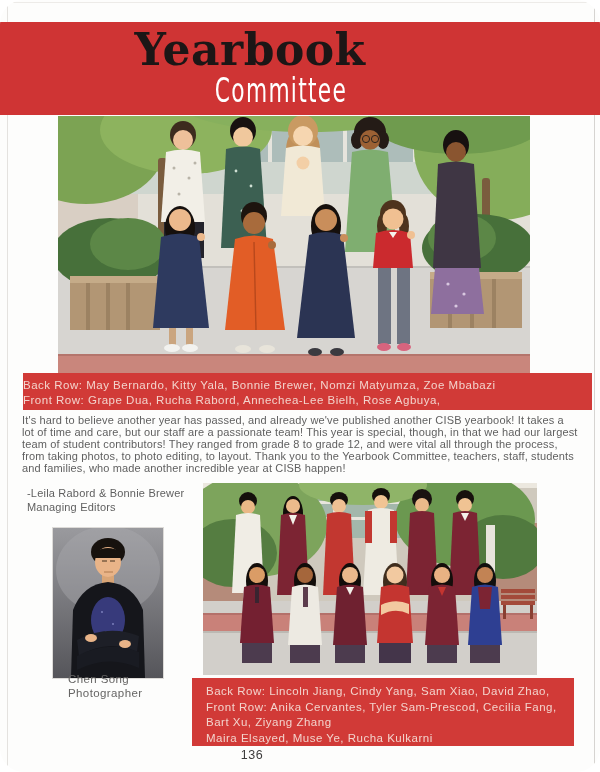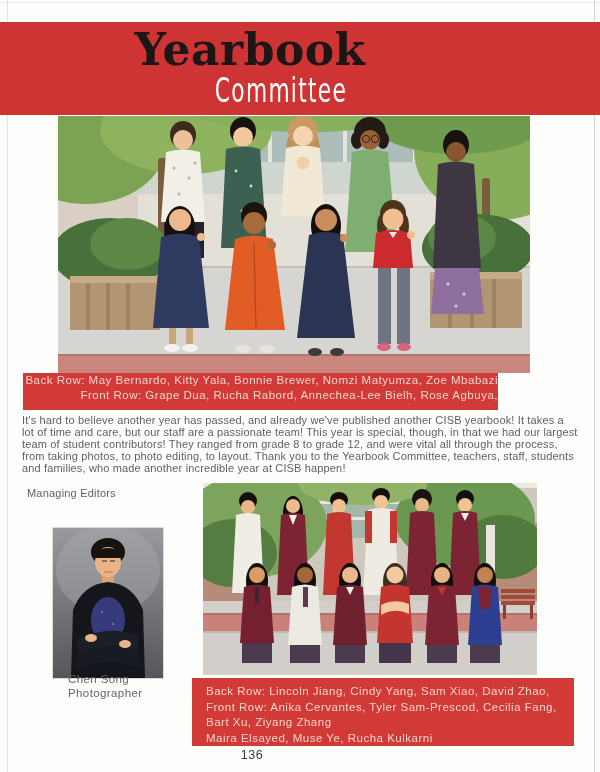--- a/index.html
+++ b/index.html
@@ -1,18 +1,19 @@
 <!DOCTYPE html>
 <html><head>
 <meta charset="utf-8">
 <style>
   html,body{margin:0;padding:0;background:#ffffff;}
   .page{
     position:relative;width:600px;height:772px;background:#fdfdfc;overflow:hidden;
     font-family:"Liberation Sans",sans-serif;
+    border-radius:24px;
   }
   .edge{position:absolute;background:#e4e2df;}
   .edge.left{left:7px;top:0;width:1px;height:772px;}
   .edge.right{left:594px;top:0;width:1px;height:772px;background:#d6d4d1;}
   .edge.top{left:0;top:2px;width:600px;height:1px;background:#edebe8;}
 
   .banner{position:absolute;left:0;top:22px;width:600px;height:93px;background:#cf3434;}
   .title{
     position:absolute;left:110px;top:28px;width:280px;text-align:center;
     font-family:"DejaVu Serif",serif;font-weight:700;font-size:44px;line-height:44px;
@@ -25,21 +26,21 @@
   }
 
   .photo{position:absolute;display:block;}
   .photo svg{display:block;}
   .photo.committee{left:58px;top:116px;width:472px;height:257px;}
   .photo.students{left:203px;top:483px;width:334px;height:192px;}
   .photo.portrait{left:53px;top:528px;width:110px;height:150px;box-shadow:0 0 0 1px #dddbd8;}
 
   .caption-bar{position:absolute;background:#d13a37;color:#f3d3cc;
     font-size:11.5px;letter-spacing:0.5px;line-height:15px;}
-  .caption-bar.first{left:23px;top:373px;width:475px;height:37px;text-align:right;box-sizing:border-box;}
+  .caption-bar.first{left:23px;top:373px;width:569px;height:37px;text-align:left;padding-top:5px;box-sizing:border-box;}
   .caption-bar.second{left:192px;top:678px;width:382px;height:68px;text-align:left;
     padding:6px 8px 4px 14px;box-sizing:border-box;line-height:15.5px;}
 
   .intro{
     position:absolute;left:22px;top:414px;width:557px;
     color:#5f5f5f;font-size:11px;line-height:12px;letter-spacing:0.15px;text-align:left;
   }
   .signature{
     position:absolute;left:27px;top:487px;color:#5f5f5f;
     font-size:11px;line-height:13.5px;letter-spacing:0.2px;
@@ -181,20 +182,21 @@
   </div>
 
   <div class="caption-bar first">
     <div>Back Row: May Bernardo, Kitty Yala, Bonnie Brewer, Nomzi Matyumza, Zoe Mbabazi</div>
     <div>Front Row: Grape Dua, Rucha Rabord, Annechea-Lee Bielh, Rose Agbuya,</div>
   </div>
 
   <div class="intro">It's hard to believe another year has passed, and already we've published another CISB yearbook!  It takes a lot of time and care, but our staff are a passionate team!  This year is special, though, in that we had our largest team of student contributors!  They ranged from grade 8 to grade 12, and were vital all through the process, from taking photos, to photo editing, to layout.  Thank you to the Yearbook Committee, teachers, staff, students and families, who made another incredible year at CISB happen!</div>
 
   <div class="signature">
+    <div>-Leila Rabord &amp; Bonnie Brewer</div>
     <div>Managing Editors</div>
   </div>
 
   <div class="photo portrait">
     <svg viewBox="0 0 110 150" width="110" height="150" xmlns="http://www.w3.org/2000/svg">
       <defs>
         <linearGradient id="pg" x1="0" y1="0" x2="0" y2="1">
           <stop offset="0" stop-color="#9a9a9e"></stop>
             <stop offset="1" stop-color="#55555a"></stop>
         </linearGradient>

